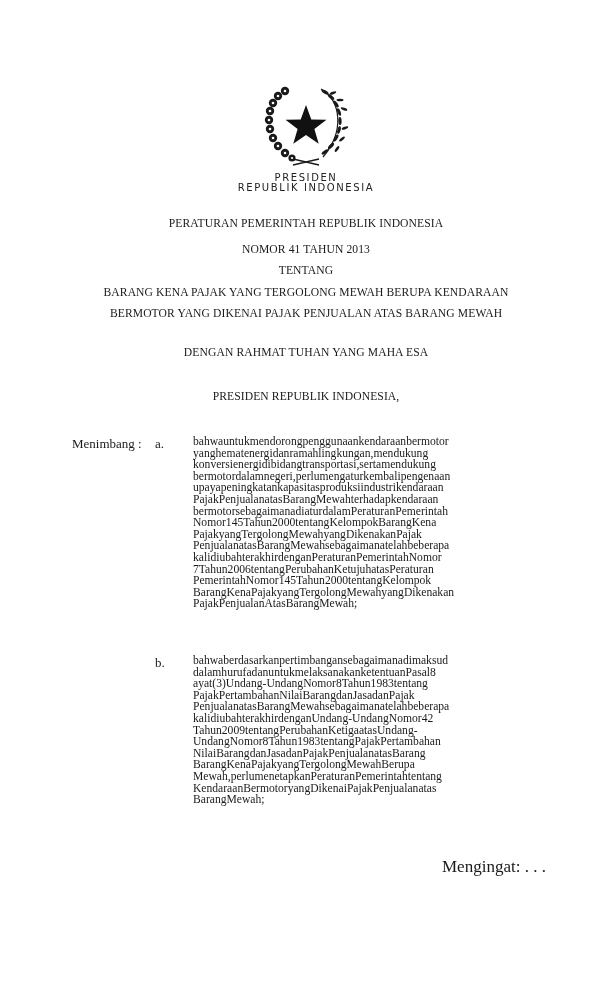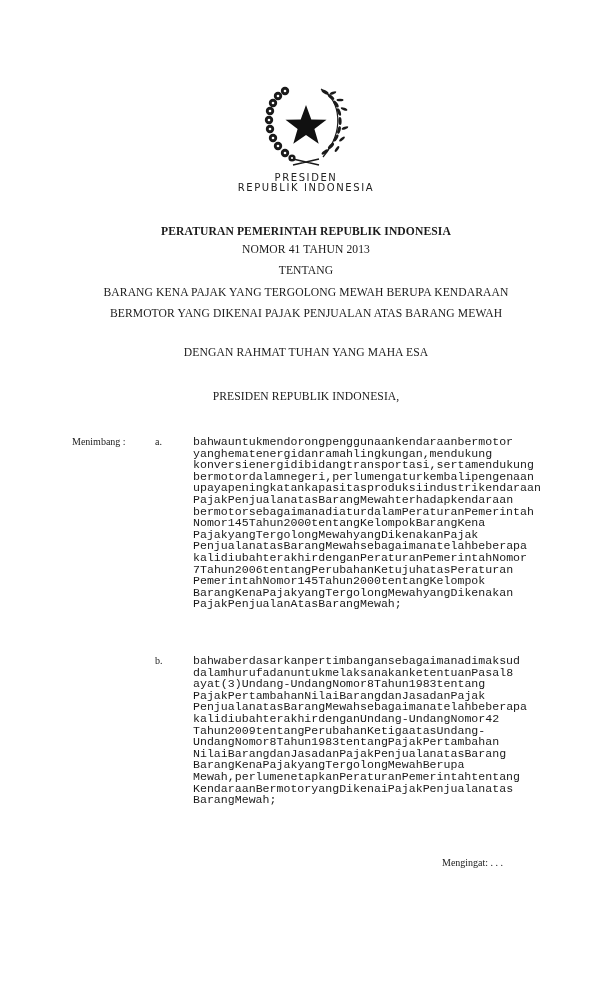--- a/index.html
+++ b/index.html
@@ -4,28 +4,28 @@
 <style>
   html, body { margin: 0; padding: 0; background: #ffffff; }
   body { width: 612px; height: 1008px; position: relative; overflow: hidden;
          font-family: "DejaVu Serif", "Liberation Serif", serif; color: #1a1a1a; }
   .page { position: absolute; left: 0; top: 0; width: 612px; height: 1008px; background: #fff; }
   .emblem { position: absolute; left: 263px; top: 83px; width: 86px; height: 86px; }
   .presiden-label { position: absolute; left: 0; width: 612px; text-align: center;
          font-family: "DejaVu Sans", "Liberation Sans", sans-serif; font-size: 10px; letter-spacing: 1.6px; color: #222; }
   .center-line { position: absolute; left: 0; width: 612px; text-align: center; font-size: 10.6px; letter-spacing: 0.1px;
          font-family: "Liberation Serif", "DejaVu Serif", serif; font-size: 11.6px; }
-  .side-label { position: absolute; font-family: "Liberation Serif", serif; font-size: 10px; }
-  .para { position: absolute; left: 193px; width: 354px; font-family: Liberation Mono, monospace;
+  .side-label { position: absolute; font-family: "Liberation Serif", serif; font-size: 13px; }
+  .para { position: absolute; left: 193px; width: 354px; font-family: Liberation Serif, serif;
           font-size: 11.6px; line-height: 11.6px; text-align: justify; }
   .para .ln { display: block; text-align: justify; text-align-last: justify; white-space: nowrap; height: 11.6px; }
   .para .ln.last { text-align-last: left; }
   .jl { display: flex; justify-content: space-between; }
   .jl.last { justify-content: flex-start; gap: 3px; }
-  .mengingat { position: absolute; left: 442px; top: 857px; font-family: "Liberation Serif", serif; font-size: 10px; }
+  .mengingat { position: absolute; left: 442px; top: 857px; font-family: "Liberation Serif", serif; font-size: 17px; }
 </style>
 </head>
 <body>
 
 <div class="page">
 
   <svg class="emblem" viewBox="0 0 86 86">
 
     <g fill="#1a1a1a">
       <circle cx="22" cy="8" r="4.2"></circle>
@@ -74,21 +74,21 @@
     </g>
 
     <path d="M30 76 L56 82 M56 76 L30 82" stroke="#1a1a1a" stroke-width="1.4" fill="none"></path>
 
     <polygon fill="#111" points="43,22 48.3,36.5 63.5,36.8 51.4,46 55.7,60.8 43,52 30.3,60.8 34.6,46 22.5,36.8 37.7,36.5"></polygon>
   </svg>
 
   <div class="presiden-label" style="top:172px;">PRESIDEN</div>
   <div class="presiden-label" style="top:182px;">REPUBLIK INDONESIA</div>
 
-  <div class="center-line" style="top:225px;font-weight:bold;">PERATURAN PEMERINTAH REPUBLIK INDONESIA</div>
+  <div class="center-line" style="top:217px;">PERATURAN PEMERINTAH REPUBLIK INDONESIA</div>
   <div class="center-line" style="top:243px;">NOMOR 41 TAHUN 2013</div>
   <div class="center-line" style="top:264px;">TENTANG</div>
   <div class="center-line" style="top:286px;">BARANG KENA PAJAK YANG TERGOLONG MEWAH BERUPA KENDARAAN</div>
   <div class="center-line" style="top:307px;">BERMOTOR YANG DIKENAI PAJAK PENJUALAN ATAS BARANG MEWAH</div>
 
   <div class="center-line" style="top:346px;">DENGAN RAHMAT TUHAN YANG MAHA ESA</div>
   <div class="center-line" style="top:390px;">PRESIDEN REPUBLIK INDONESIA,</div>
 
   <div class="side-label" style="left:72px; top:436px;">Menimbang :</div>
   <div class="side-label" style="left:155px; top:436px;">a.</div>

